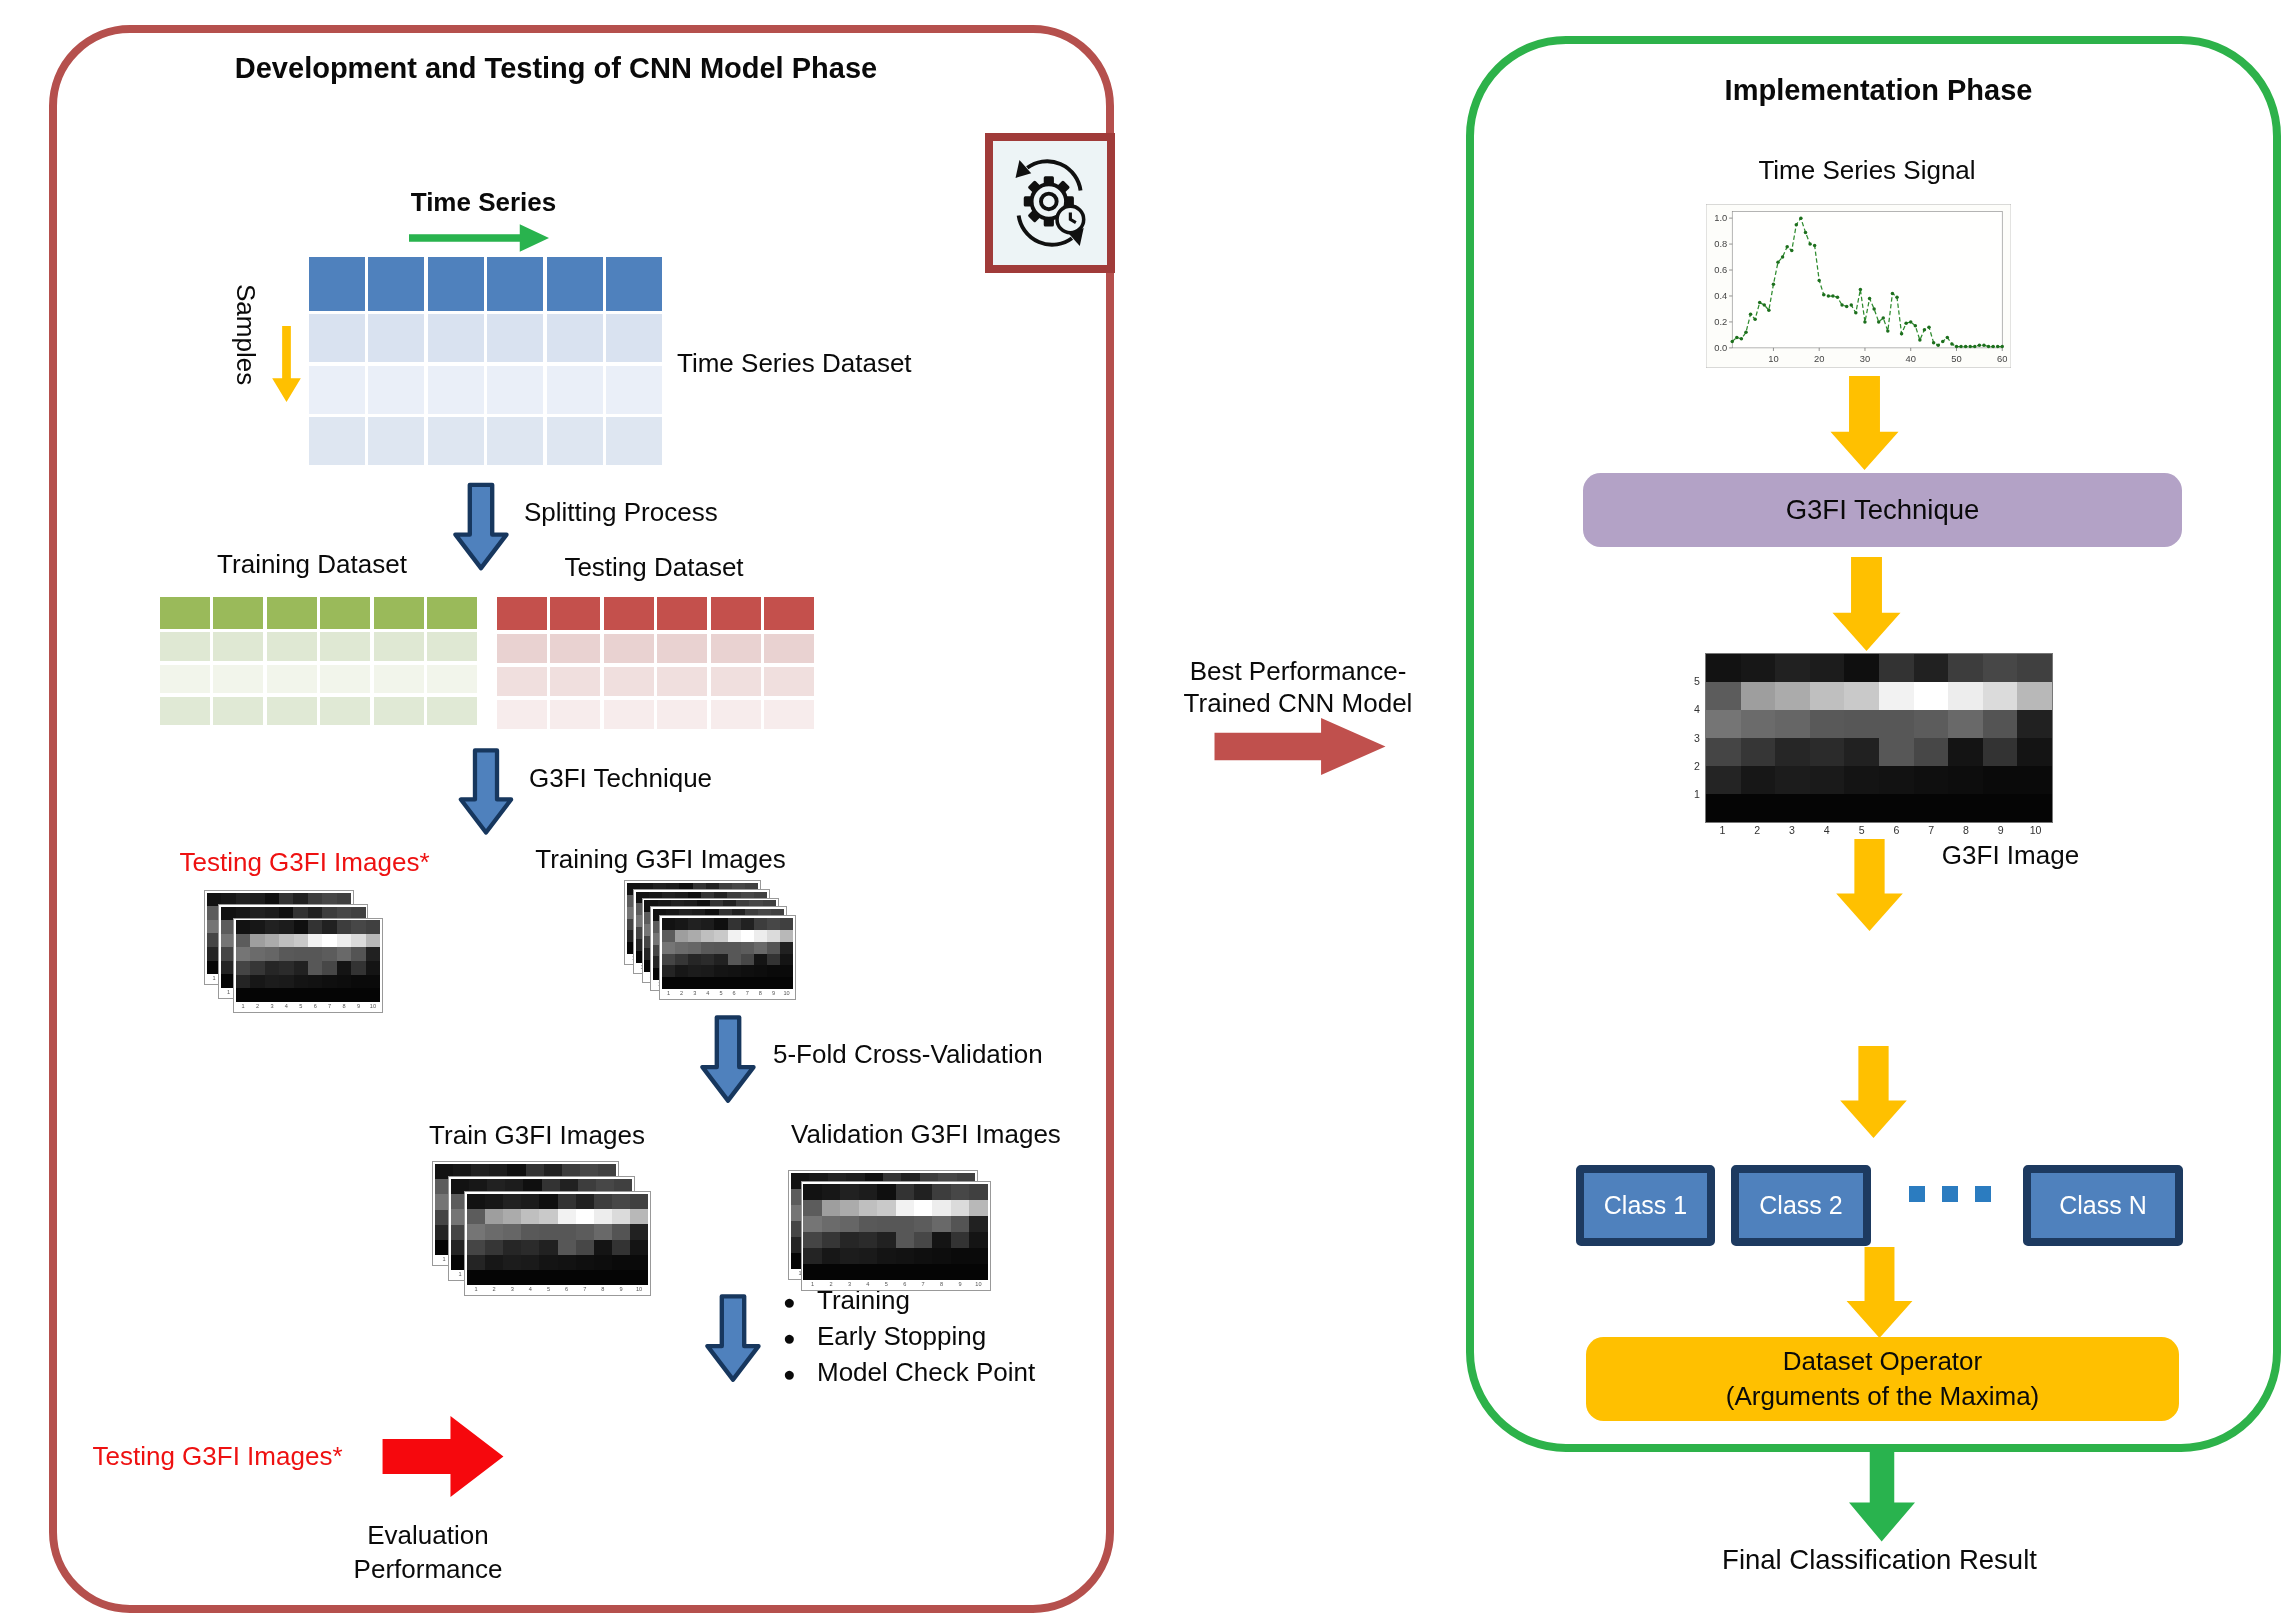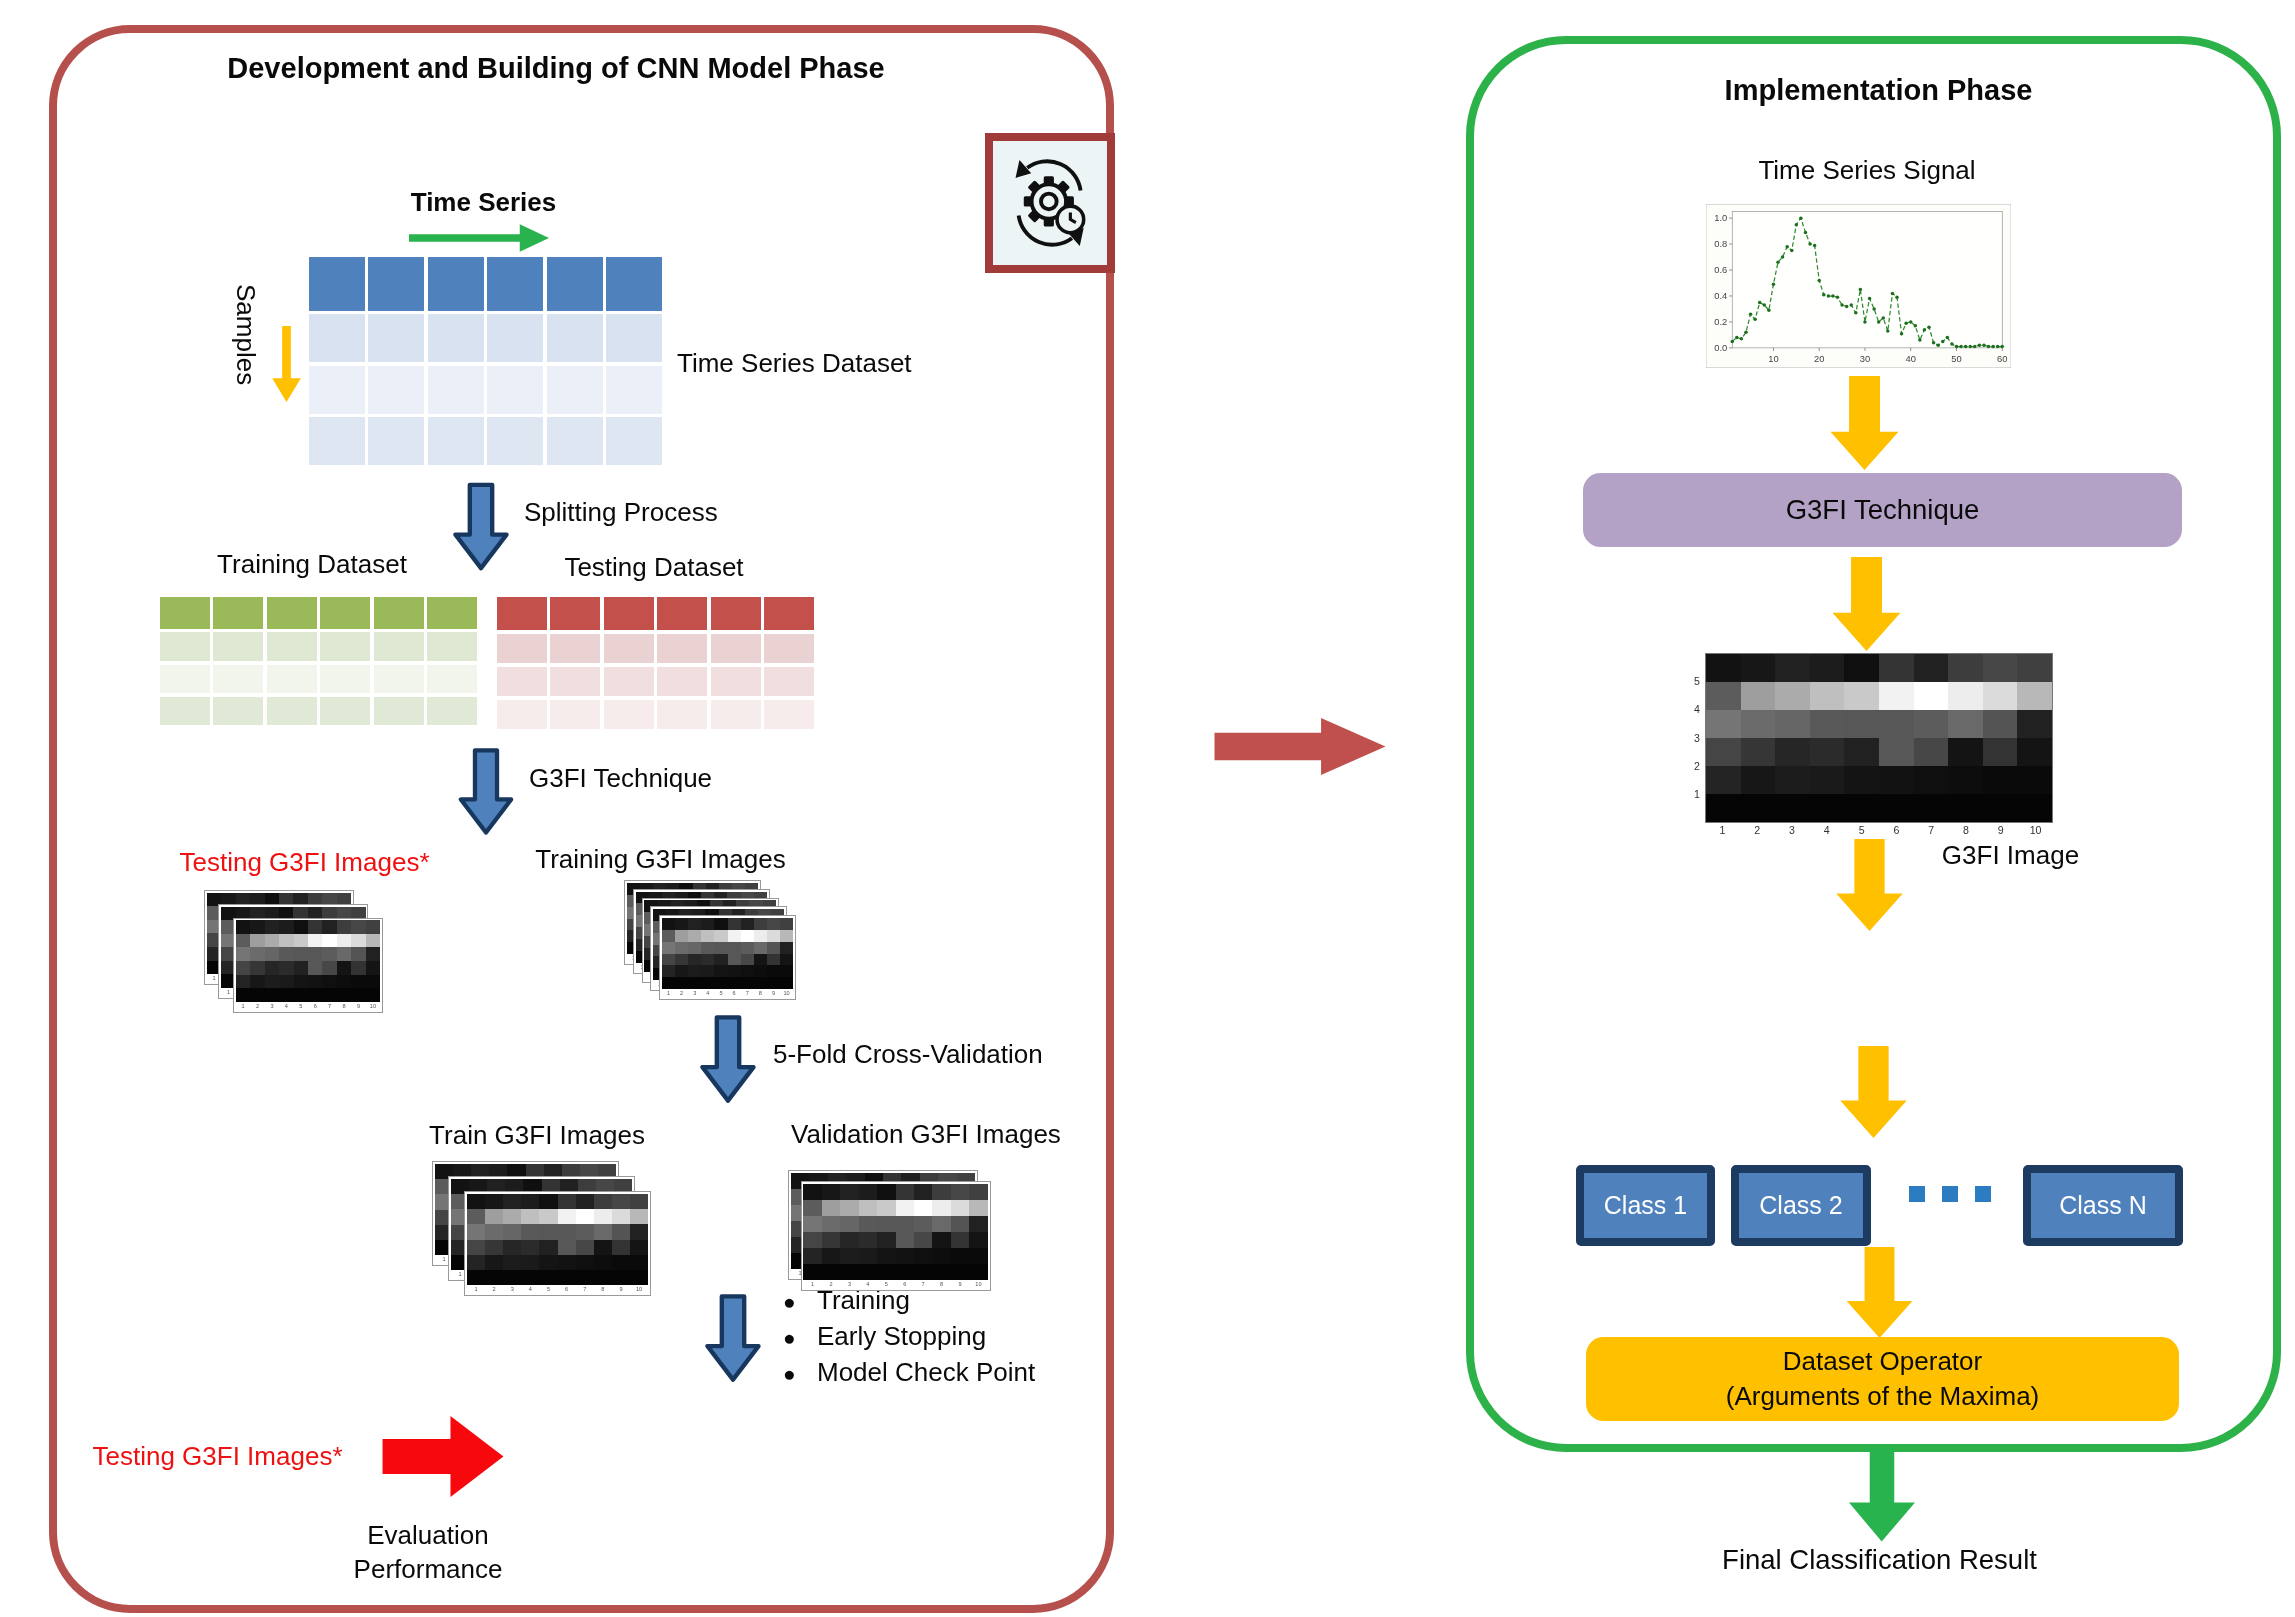--- a/index.html
+++ b/index.html
@@ -71,21 +71,21 @@
 
   #signal-chart{left:1706px;top:204px;width:305px;height:164px;}
 </style>
 </head>
 <body>
 
 <div class="canvas">
 
   <div class="panel panel-left"></div>
 
-  <div class="abs phase-title" style="left:125px;top:52px;width:862px;">Development and Building of CNN Model Phase</div>
+  <div class="abs phase-title" style="left:125px;top:52px;width:862px;">Development and Testing of CNN Model Phase</div>
 
   <div class="abs gear-box">
     <svg viewBox="0 0 120 120">
       <path d="M 99 44 A 43 43 0 0 0 31 15" fill="none" stroke="#101010" stroke-width="5"></path>
       <polygon points="21,5 36,22 16,28" fill="#101010"></polygon>
       <path d="M 20 76 A 43 43 0 0 0 88 105" fill="none" stroke="#101010" stroke-width="5"></path>
       <polygon points="98,115 83,98 103,92" fill="#101010"></polygon>
       <g fill="#101010">
         <rect x="52" y="26" width="13" height="12" rx="2" transform="rotate(0 58.5 58)"></rect>
         <rect x="52" y="26" width="13" height="12" rx="2" transform="rotate(45 58.5 58)"></rect>
@@ -1398,20 +1398,24 @@
   <svg class="abs" style="left:382px;top:1416px;width:122px;height:81px;" viewBox="0 0 194 130">
     <polygon points="0,37 109,37 109,0 194,65 109,130 109,93 0,93" style="fill:var(--c-red_bright)"></polygon>
   </svg>
   <div class="abs lbl center red-text" style="left:55px;top:1441px;width:325px;">Testing G3FI Images*</div>
 
   <div class="abs lbl center" style="left:300px;top:1518px;width:256px;line-height:34px;white-space:normal;">
     <div>Evaluation</div>
     <div>Performance</div>
   </div>
 
+  <div class="abs lbl center" style="left:1139px;top:655px;width:318px;line-height:32px;white-space:normal;">
+    <div>Best Performance-</div>
+    <div>Trained CNN Model</div>
+  </div>
   <svg class="abs" style="left:1214px;top:718px;width:172px;height:57px;" viewBox="0 0 276 92">
     <polygon points="0,24 172,24 172,0 276,46 172,92 172,68 0,68" style="fill:var(--c-maroon)"></polygon>
   </svg>
 
   <div class="panel panel-right"></div>
 
   <div class="abs phase-title" style="left:1629px;top:74px;width:499px;">Implementation Phase</div>
 
   <div class="abs lbl center" style="left:1717px;top:155px;width:300px;">Time Series Signal</div>
 

